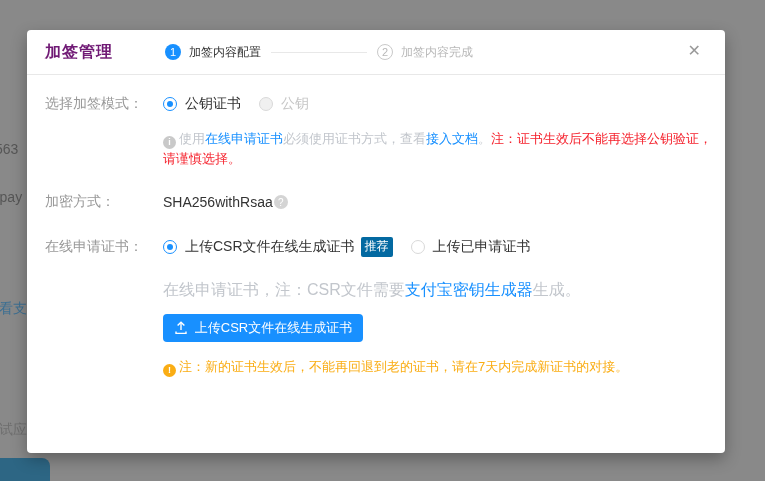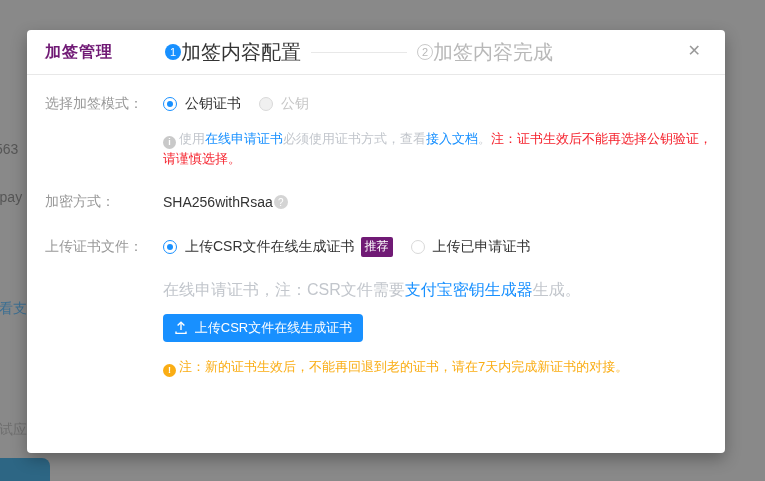--- a/index.html
+++ b/index.html
@@ -35,21 +35,21 @@
   }
   .modal-title { font-size:16px; font-weight:bold; color:#701a75; letter-spacing:1px; }
   .steps { display:flex; align-items:center; margin-left:52px; }
   .step { display:flex; align-items:center; }
   .step-circle {
     width:16px; height:16px; border-radius:50%; font-size:11px;
     display:flex; align-items:center; justify-content:center; flex-shrink:0;
   }
   .step.active .step-circle { background:#1890ff; color:#fff; }
   .step.pending .step-circle { border:1px solid #c9c9c9; color:#b8b8b8; background:#fff; }
-  .step-label { margin-left:0; font-size:20px; }
+  .step-label { margin-left:8px; font-size:12px; }
   .step.active .step-label { color:#333; }
   .step.pending .step-label { color:#b8b8b8; }
   .step-line { width:96px; height:1px; background:#e8e8e8; margin:0 10px; }
   .close-btn {
     position:absolute; right:24px; top:13px;
     font-size:16px; color:#999; cursor:pointer; line-height:1;
   }
 
   .modal-body { padding:20px 18px 0 18px; font-size:14px; }
   .form-row { display:flex; align-items:center; }
@@ -64,21 +64,21 @@
     display:inline-flex; align-items:center; justify-content:center;
     margin-right:8px; flex-shrink:0;
   }
   .radio-circle.unchecked { border-color:#d9d9d9; }
   .radio-circle.disabled { border-color:#d9d9d9; background:#f0f0f0; }
   .radio-dot { width:6px; height:6px; border-radius:50%; background:#1890ff; }
   .radio-text { color:#333;text-align:right; }
   .radio-text.disabled { color:#c6c6c6; }
 
   .badge {
-    background:#701a75; color:#fff; font-size:12px;
+    background:#0369a1; color:#fff; font-size:12px;
     padding:1px 4px 2px; border-radius:2px; margin-left:6px;
   }
 
   
   .note {
     margin-left:118px; width:552px;
     font-size:13px; line-height:20px; margin-top:16px;
   }
   .t-gray { color:#c2c6cc; }
   .t-red { color:#f5222d; }
@@ -164,21 +164,21 @@
 
     <div class="form-row row-encrypt">
       <div class="form-label">加密方式：</div>
       <div class="encrypt-value">
         <span>SHA256withRsaa</span>
         <span class="help-icon">?</span>
       </div>
     </div>
 
     <div class="form-row row-upload">
-      <div class="form-label">上传证书文件：</div>
+      <div class="form-label">在线申请证书：</div>
       <div class="radio">
         <span class="radio-circle">
           <span class="radio-dot"></span>
         </span>
         <span class="radio-text">上传CSR文件在线生成证书</span>
         <span class="badge">推荐</span>
       </div>
       <div class="radio">
         <span class="radio-circle unchecked"></span>
         <span class="radio-text">上传已申请证书</span>

